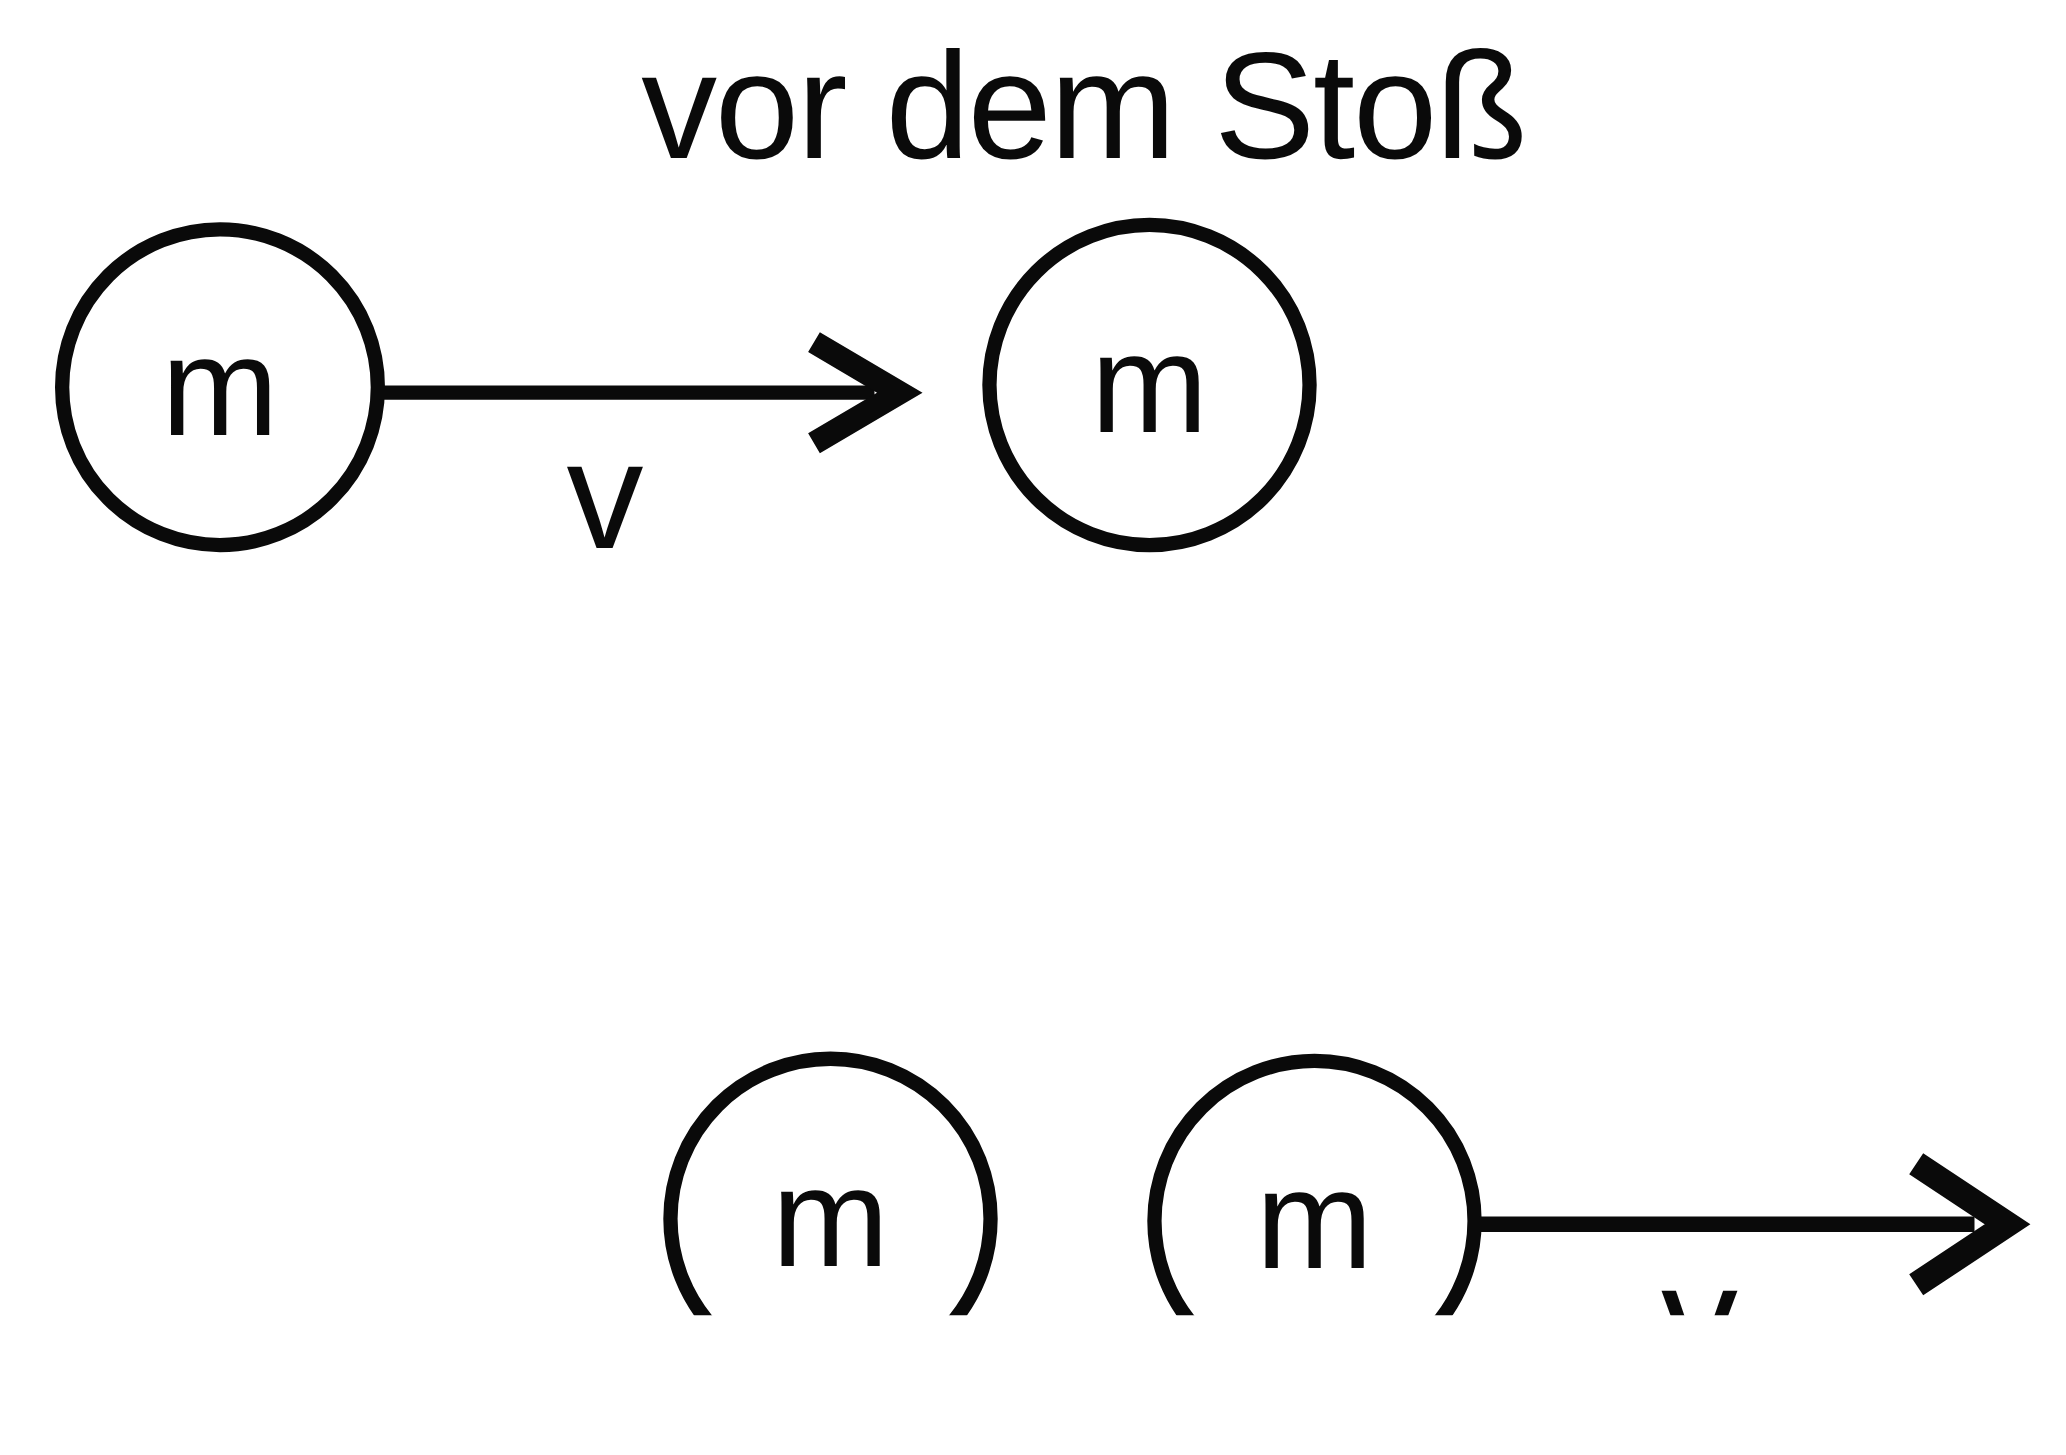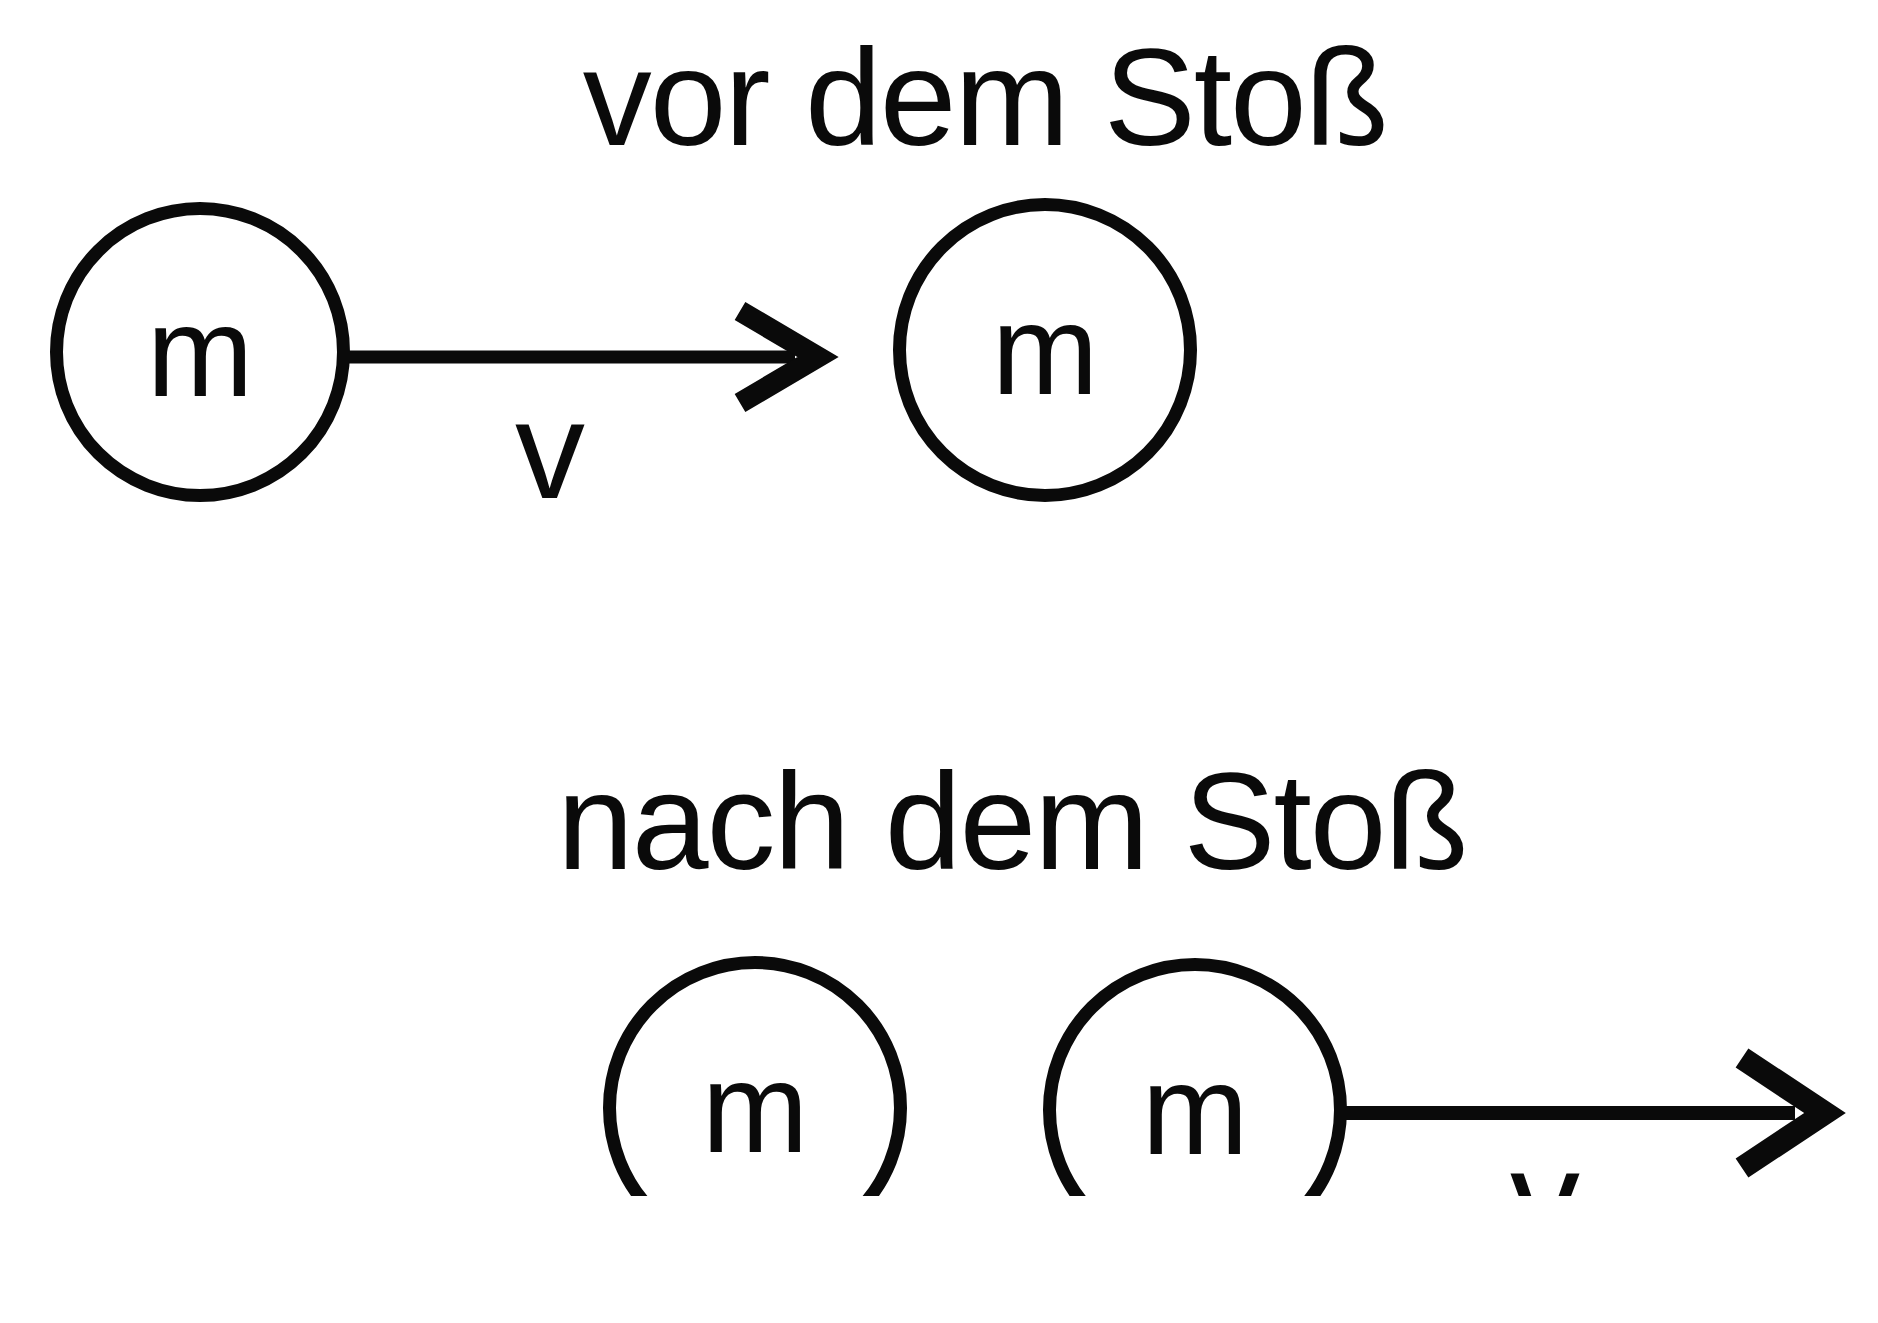--- a/index.html
+++ b/index.html
@@ -72,21 +72,20 @@
     <span class="mass-label">m</span>
   </div>
 
   <svg class="arrow-svg" style="left:340px; top:292px;" width="520" height="130" viewBox="0 0 520 130">
     <line class="arrow-stroke" x1="5" y1="65" x2="455" y2="65" stroke-width="13"></line>
     <path class="arrow-stroke" d="M 400 19 L 478 65 L 400 111" stroke-width="21" stroke-linejoin="miter"></path>
   </svg>
 
   <div class="velocity-label" style="left:550px; top:380px;">v</div>
 
-  <div class="section-title" style="left:1012px; top:752px;">nach dem Stoß</div>
 
   <div class="ball" style="left:603px; top:956px; width:304px; height:304px;">
     <span class="mass-label">m</span>
   </div>
 
   <div class="ball" style="left:1043px; top:958px; width:304px; height:304px;">
     <span class="mass-label">m</span>
   </div>
 
   <svg class="arrow-svg" style="left:1340px; top:1045px;" width="520" height="140" viewBox="0 0 520 140">

